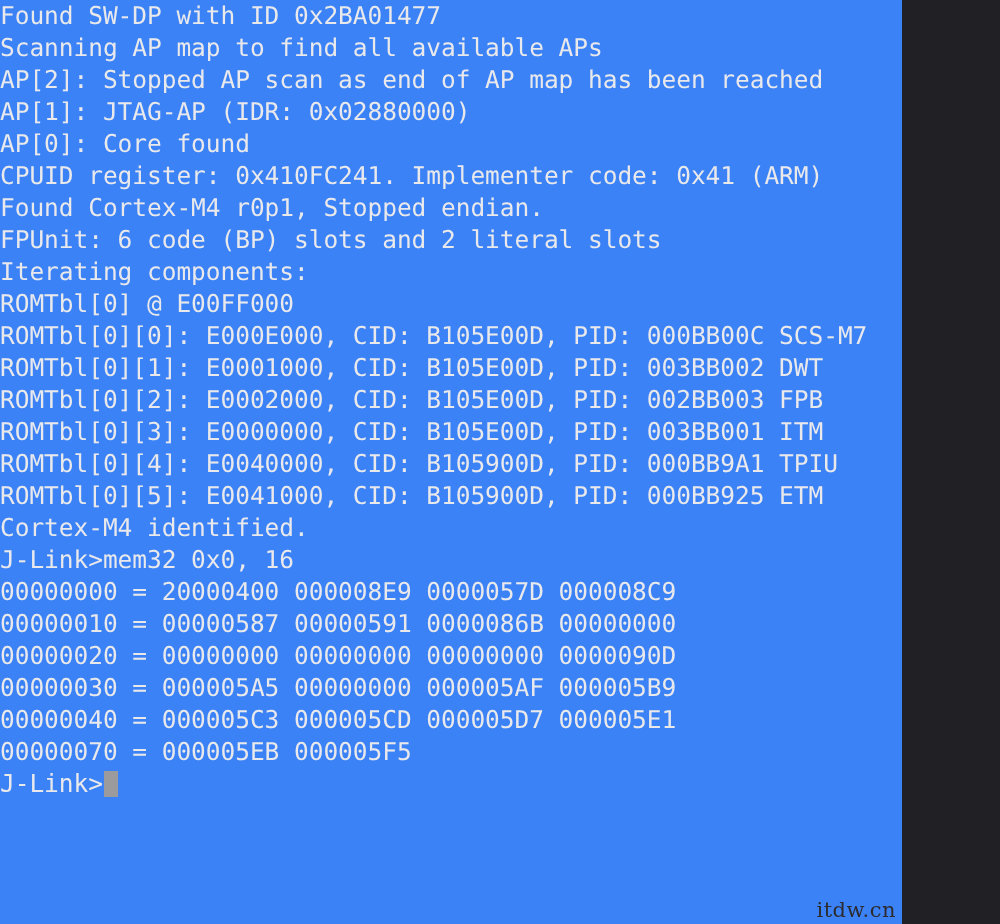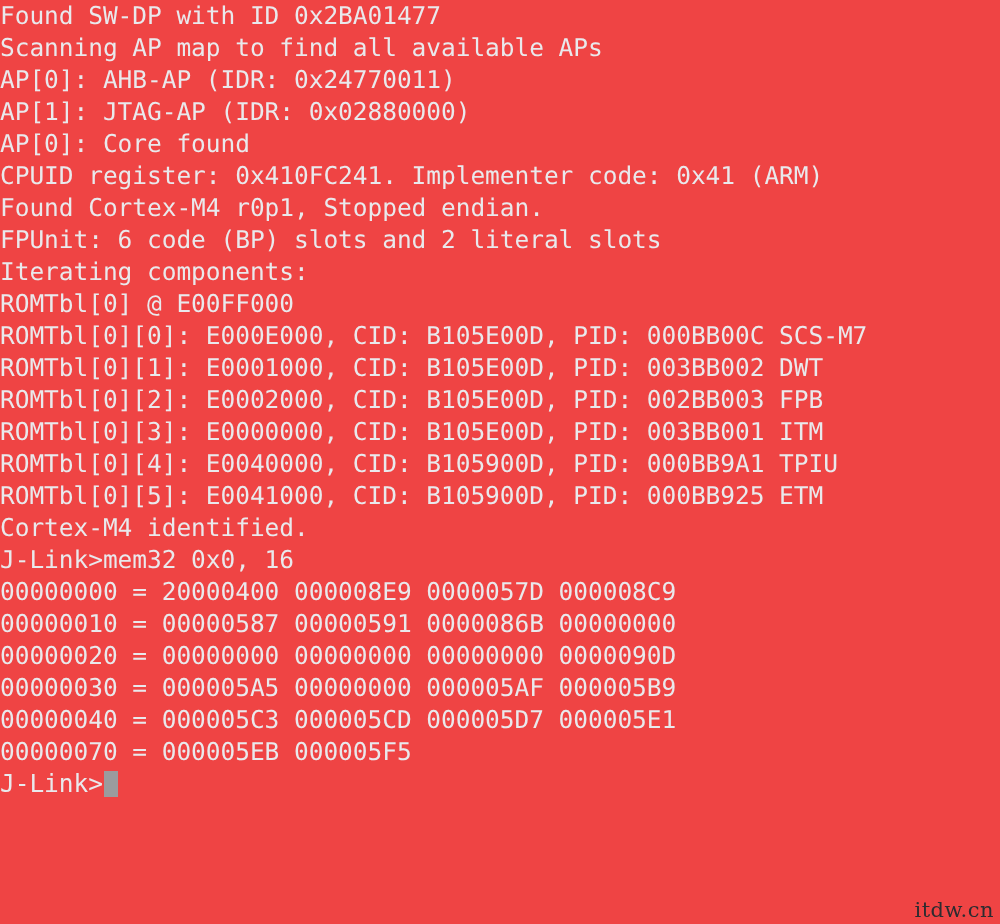--- a/index.html
+++ b/index.html
@@ -10,23 +10,23 @@
   }
   body {
     width: 1000px;
     height: 924px;
     overflow: hidden;
     font-family: "DejaVu Sans Mono", "Liberation Mono", monospace;
   }
 
   #terminal {
     position: relative;
-    width: 1000px;
+    width: 902px;
     height: 924px;
-    background: #ef4444;
+    background: #3b82f6;
     box-sizing: border-box;
     padding: 8px;
     overflow: hidden;
   }
 
   #console-output {
     position: absolute;
     top: 0;
     left: 0;
     width: 1000px;
@@ -86,21 +86,21 @@
   }
 </style>
 </head>
 <body>
 
 <div id="terminal">
 
   <div id="console-output">
       <div class="term-line">Found SW-DP with ID 0x2BA01477</div>
       <div class="term-line">Scanning AP map to find all available APs</div>
-      <div class="term-line">AP[0]: AHB-AP (IDR: 0x24770011)</div>
+      <div class="term-line">AP[2]: Stopped AP scan as end of AP map has been reached</div>
       <div class="term-line">AP[1]: JTAG-AP (IDR: 0x02880000)</div>
       <div class="term-line">AP[0]: Core found</div>
       <div class="term-line">CPUID register: 0x410FC241. Implementer code: 0x41 (ARM)</div>
       <div class="term-line">Found Cortex-M4 r0p1, Stopped endian.</div>
       <div class="term-line">FPUnit: 6 code (BP) slots and 2 literal slots</div>
       <div class="term-line">Iterating components:</div>
       <div class="term-line">ROMTbl[0] @ E00FF000</div>
       <div class="term-line">ROMTbl[0][0]: E000E000, CID: B105E00D, PID: 000BB00C SCS-M7</div>
       <div class="term-line">ROMTbl[0][1]: E0001000, CID: B105E00D, PID: 003BB002 DWT</div>
       <div class="term-line">ROMTbl[0][2]: E0002000, CID: B105E00D, PID: 002BB003 FPB</div>

